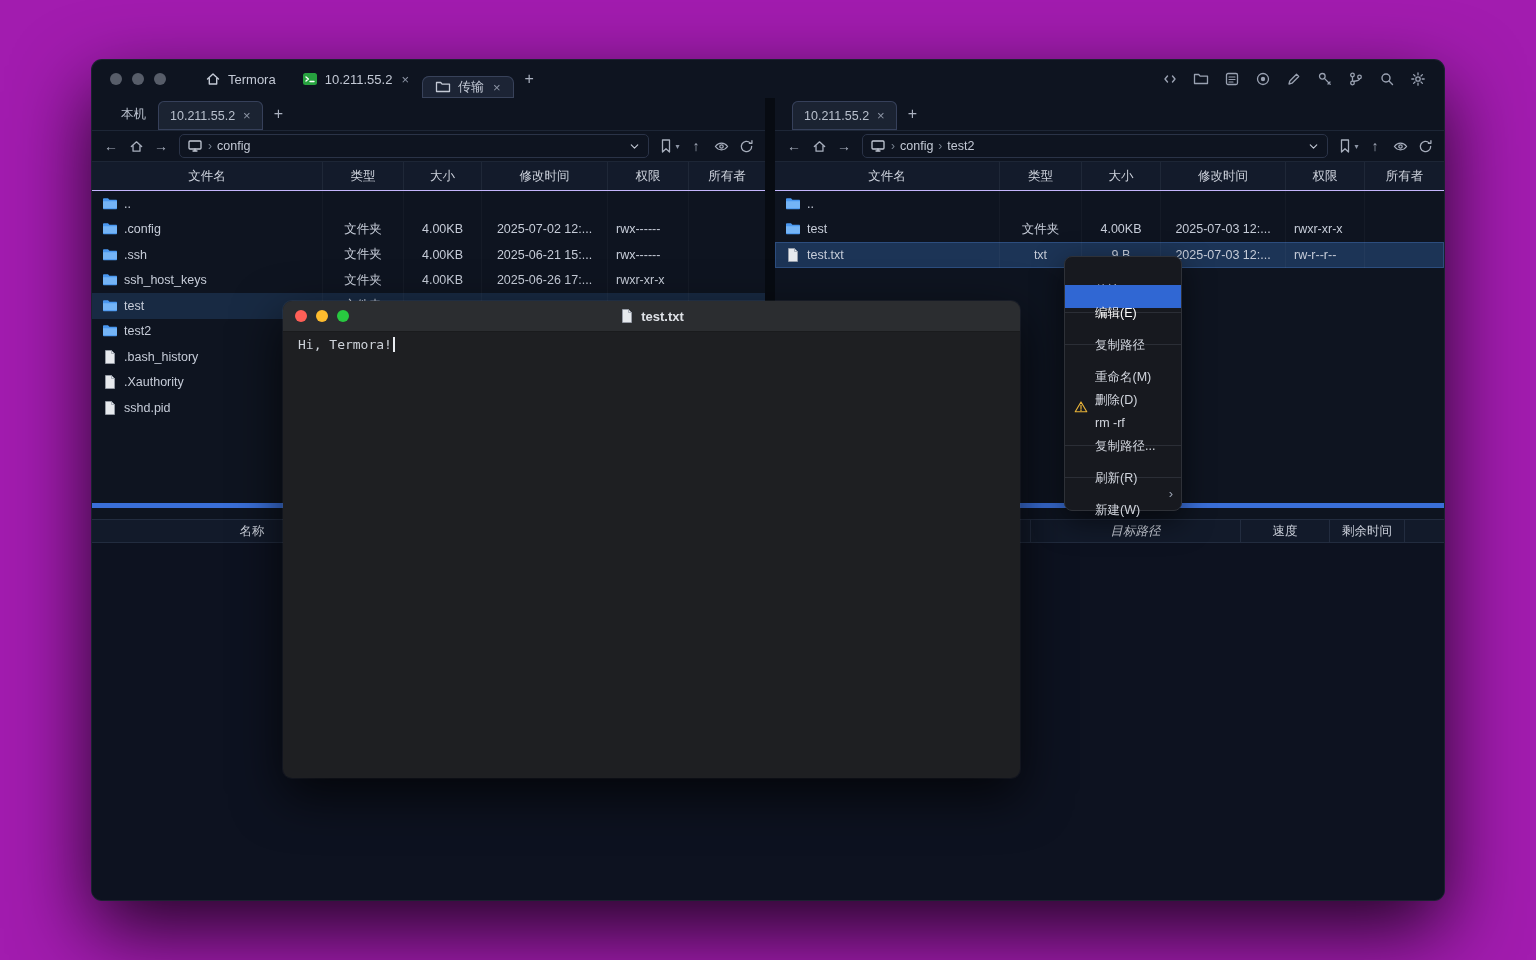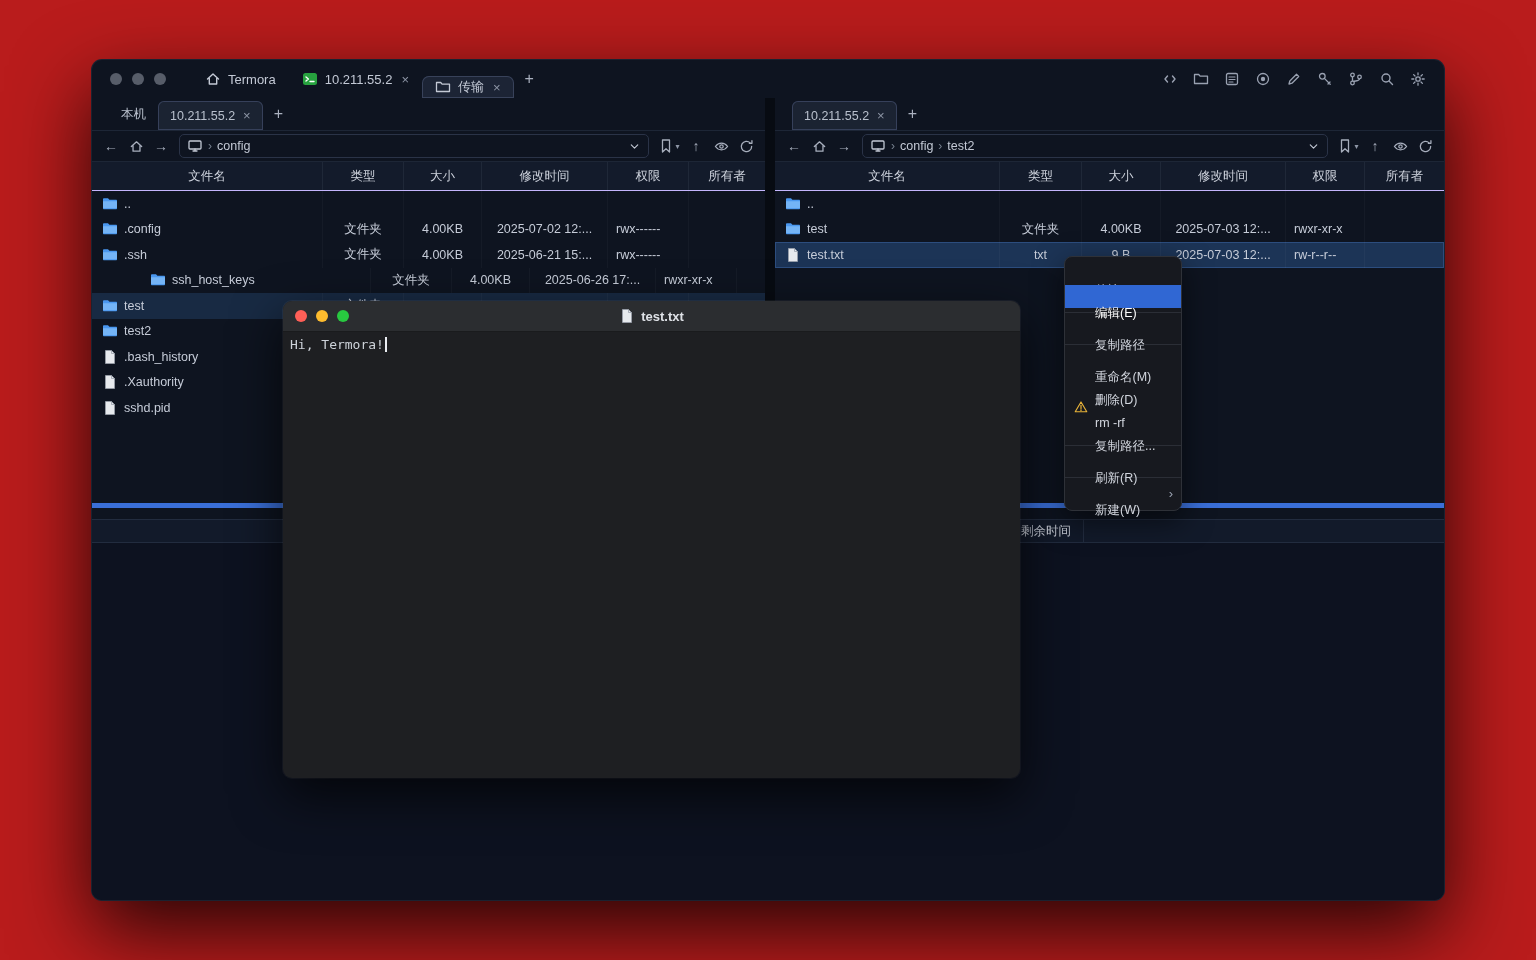--- a/index.html
+++ b/index.html
@@ -1,17 +1,17 @@
 <!DOCTYPE html>
 <html><head>
 <meta charset="utf-8">
 <style>
   html,body{margin:0;padding:0;background:#000;width:1536px;height:960px;overflow:hidden;
     font-family:"Liberation Sans",sans-serif;}
-  .stage{position:relative;width:1536px;height:960px;background:#b91c1c;}
+  .stage{position:relative;width:1536px;height:960px;background:#a21caf;}
   .window{position:absolute;left:92px;top:60px;width:1352px;height:840px;background:#0e1420;
     border-radius:10px;overflow:hidden;box-shadow:0 0 0 1px #1b2230,0 30px 80px rgba(0,0,0,.8);}
 
   
   .titlebar{position:absolute;left:0;top:0;width:100%;height:38px;display:flex;align-items:stretch;}
   .wlights{display:flex;gap:10px;align-items:center;margin-left:18px;}
   .wdot{width:12px;height:12px;border-radius:50%;background:#575d69;}
   .tt-tabs{display:flex;align-items:stretch;margin-left:26px;}
   .tt-tab{display:flex;align-items:center;gap:7px;padding:0 13px;color:#c3c9d5;font-size:13px;}
   .tt-tab.active{background:#1c2435;box-shadow:inset 0 0 0 1px #38425a;border-radius:7px 7px 0 0;margin-top:16px;}
@@ -75,21 +75,21 @@
 
   
   .editor{position:absolute;left:191px;top:241px;width:737px;height:477px;border-radius:9px;background:#1e1f22;
     box-shadow:0 18px 50px rgba(0,0,0,.7),0 0 0 1px rgba(255,255,255,.06);z-index:50;overflow:hidden;}
   .ed-title{height:30px;background:#2b2d30;display:flex;align-items:center;position:relative;border-bottom:1px solid #1a1b1d;}
   .lights{display:flex;gap:9px;margin-left:12px;z-index:2;}
   .dot{width:12px;height:12px;border-radius:50%;}
   .dot.red{background:#ff5f57;}.dot.yellow{background:#febc2e;}.dot.green{background:#28c840;}
   .ed-title-center{position:absolute;left:0;right:0;top:0;bottom:0;display:flex;justify-content:center;
     align-items:center;gap:6px;color:#dfe2e7;font-size:13px;font-weight:600;pointer-events:none;}
-  .ed-body{padding:5px 7px;font-family:"DejaVu Sans Mono","Liberation Mono",monospace;font-size:13px;color:#ced3da;}
+  .ed-body{padding:5px 15px;font-family:"DejaVu Sans Mono","Liberation Mono",monospace;font-size:13px;color:#ced3da;}
   .caret{display:inline-block;width:2px;height:15px;background:#e9ecf1;vertical-align:text-bottom;margin-left:1px;}
 </style>
 </head>
 <body>
 
 <div class="stage">
   <div class="window">
 
     <div class="titlebar">
       <div class="wlights">
@@ -292,21 +292,21 @@
                 </svg>
               </span>
               <span>.ssh</span>
             </div>
             <div class="td center">文件夹</div>
             <div class="td center">4.00KB</div>
             <div class="td center">2025-06-21 15:...</div>
             <div class="td left">rwx------</div>
             <div class="td center"></div>
           </div>
-          <div class="row" style="grid-template-columns: 231px 81px 78px 126px 81px 76px; padding-left: 48px;">
+          <div class="row" style="grid-template-columns: 231px 81px 78px 126px 81px 76px;">
             <div class="td name">
               <span class="ic">
                 <svg viewBox="0 0 16 16">
                   <path d="M1 3.2c0-.5.4-1 1-1h4l1.4 1.6H14c.6 0 1 .4 1 1v7.4c0 .6-.4 1-1 1H2c-.6 0-1-.4-1-1z" fill="#4a97ef"></path>
                   <path d="M1 5.2h14v6c0 .6-.4 1-1 1H2c-.6 0-1-.4-1-1z" fill="#74b4f6"></path>
                 </svg>
               </span>
               <span>ssh_host_keys</span>
             </div>
             <div class="td center">文件夹</div>
@@ -509,20 +509,21 @@
             <div class="td center">9 B</div>
             <div class="td center">2025-07-03 12:...</div>
             <div class="td left">rw-r--r--</div>
             <div class="td center"></div>
           </div>
         </div>
       </div>
 
     <div class="splitter"></div>
     <div class="transfer-head" id="transfer-head">
+        <div class="tcol" style="width: 321px;">名称</div>
         <div class="tcol" style="width: 618px;"></div>
         <div class="tcol" style="width: 210px; font-style: italic;">目标路径</div>
         <div class="tcol" style="width: 89px;">速度</div>
         <div class="tcol" style="width: 75px;">剩余时间</div>
         <div class="tcol" style="width: 39px;"></div>
       </div>
     <div class="transfer-body"></div>
 
     <div class="cmenu" id="cmenu">
         <div class="mi">

